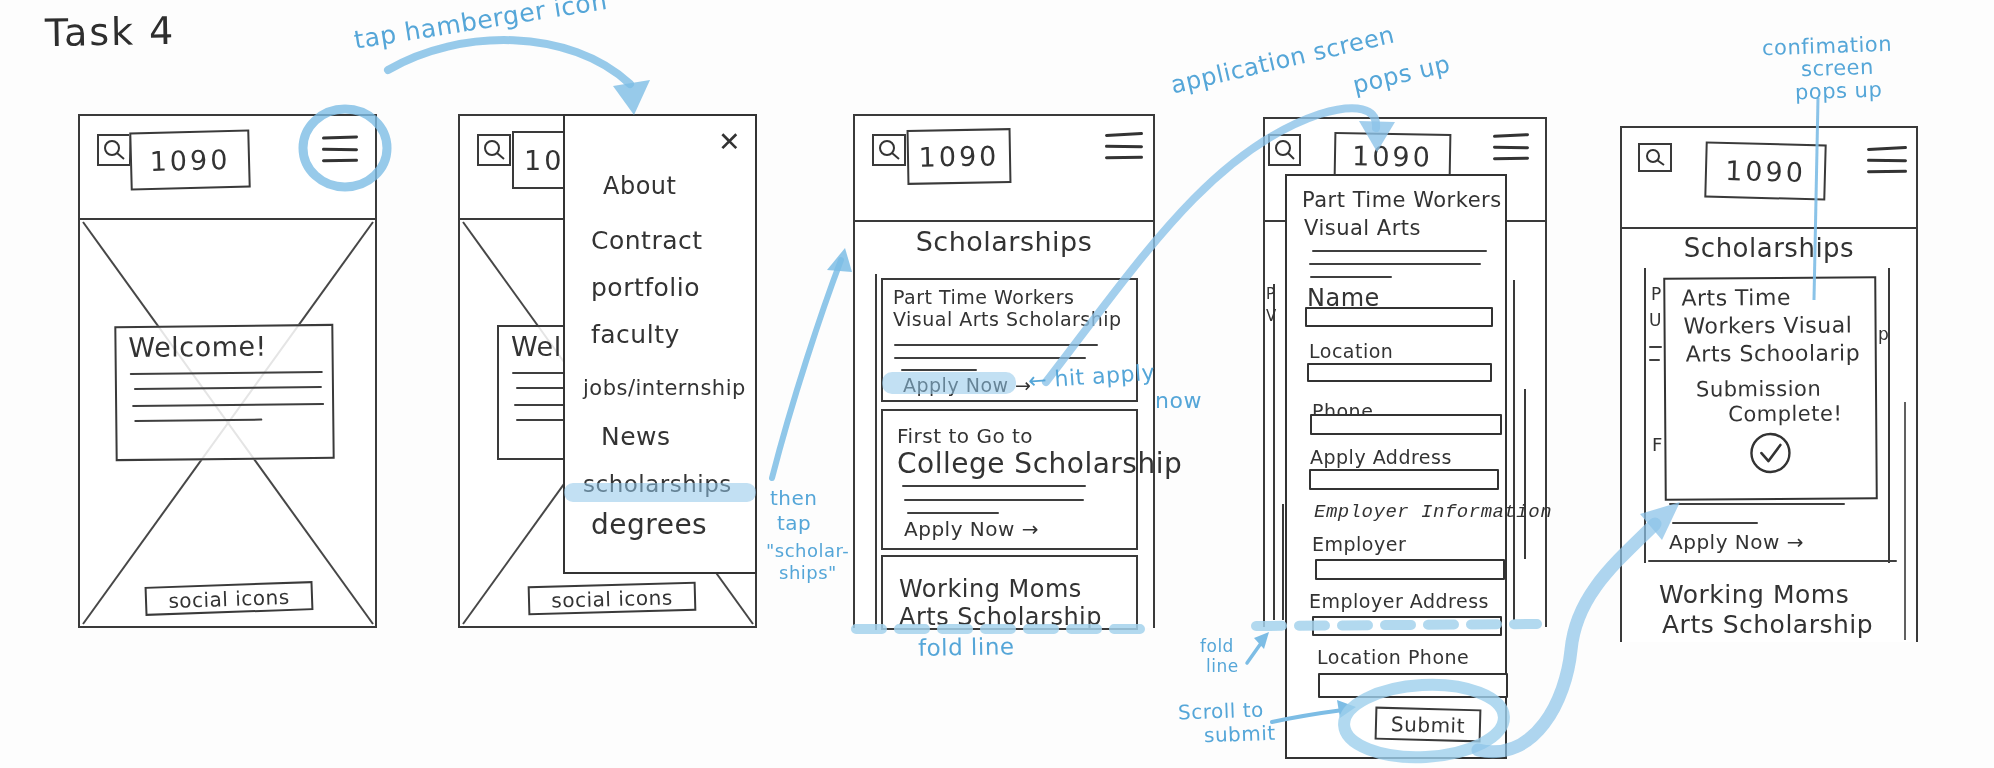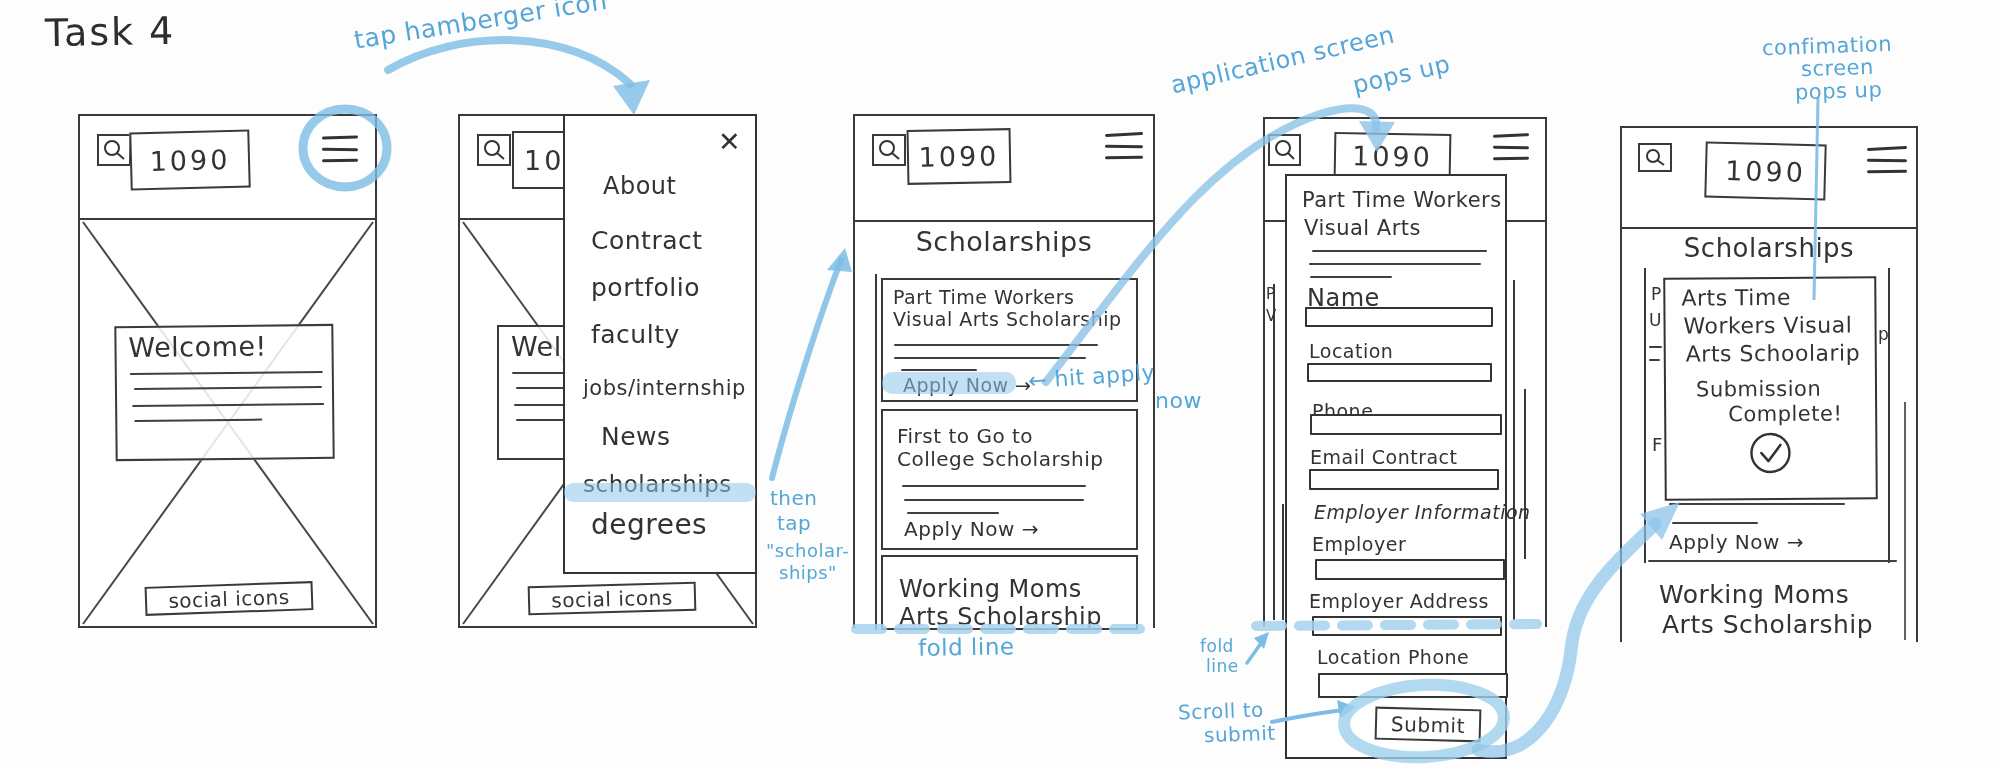--- a/index.html
+++ b/index.html
@@ -124,21 +124,21 @@
       <div class="hw" style="position:absolute;left:10px;top:6px;font-size:19px;">Part Time Workers</div>
       <div class="hw" style="position:absolute;left:10px;top:28px;font-size:19px;">Visual Arts Scholarship</div>
       <div class="fl" style="left:11px;top:64px;width:204px;"></div>
       <div class="fl" style="left:11px;top:77px;width:192px;"></div>
       <div class="fl" style="left:18px;top:89px;width:76px;"></div>
       <div class="hw" style="position:absolute;left:20px;top:94px;font-size:19px;cursor:pointer;">Apply Now →</div>
     </div>
 
     <div class="card" style="left:26px;top:293px;width:257px;height:141px;">
       <div class="hw" style="position:absolute;left:14px;top:13px;font-size:20px;">First to Go to</div>
-      <div class="hw" style="position:absolute;left:14px;top:36px;font-size:20px;">College Scholarship</div>
+      <div class="hw" style="position:absolute;left:14px;top:36px;font-size:28px;">College Scholarship</div>
       <div class="fl" style="left:19px;top:74px;width:184px;"></div>
       <div class="fl" style="left:21px;top:88px;width:180px;"></div>
       <div class="fl" style="left:24px;top:101px;width:92px;"></div>
       <div class="hw" style="position:absolute;left:21px;top:106px;font-size:20px;cursor:pointer;">Apply Now →</div>
     </div>
 
     <div class="card noBottom" style="left:26px;top:439px;width:257px;height:75px;">
       <div class="hw" style="position:absolute;left:16px;top:18px;font-size:24px;">Working Moms</div>
       <div class="hw" style="position:absolute;left:16px;top:46px;font-size:24px;">Arts Scholarship</div>
     </div>
@@ -175,24 +175,24 @@
 
       <div class="hw" style="position:absolute;left:20px;top:108px;font-size:24px;">Name</div>
       <div class="inputbox" style="left:18px;top:131px;width:188px;height:20px;"></div>
 
       <div class="hw" style="position:absolute;left:22px;top:164px;font-size:19px;">Location</div>
       <div class="inputbox" style="left:20px;top:187px;width:185px;height:19px;"></div>
 
       <div class="hw" style="position:absolute;left:25px;top:214px;font-size:19px;margin-top:10px;">Phone</div>
       <div class="inputbox" style="left:23px;top:238px;width:192px;height:21px;"></div>
 
-      <div class="hw" style="position:absolute;left:23px;top:270px;font-size:19px;">Email Contract</div>
+      <div class="hw" style="position:absolute;left:23px;top:270px;font-size:19px;">Apply Address</div>
       <div class="inputbox" style="left:22px;top:293px;width:190px;height:21px;"></div>
 
-      <div class="hw" style="position:absolute;left:27px;top:325px;font-size:19px;font-style:italic;">Employer Information</div>
+      <div class="hw" style="position:absolute;left:27px;top:325px;font-size:19px;font-style:italic;font-family:Liberation Mono, monospace;">Employer Information</div>
 
       <div class="hw" style="position:absolute;left:25px;top:357px;font-size:19px;">Employer</div>
       <div class="inputbox" style="left:28px;top:383px;width:190px;height:21px;"></div>
 
       <div class="hw" style="position:absolute;left:22px;top:414px;font-size:19px;">Employer Address</div>
       <div class="inputbox" style="left:25px;top:440px;width:190px;height:20px;"></div>
 
       <div class="hw" style="position:absolute;left:30px;top:470px;font-size:19px;">Location Phone</div>
       <div class="inputbox" style="left:31px;top:497px;width:190px;height:25px;"></div>
 

